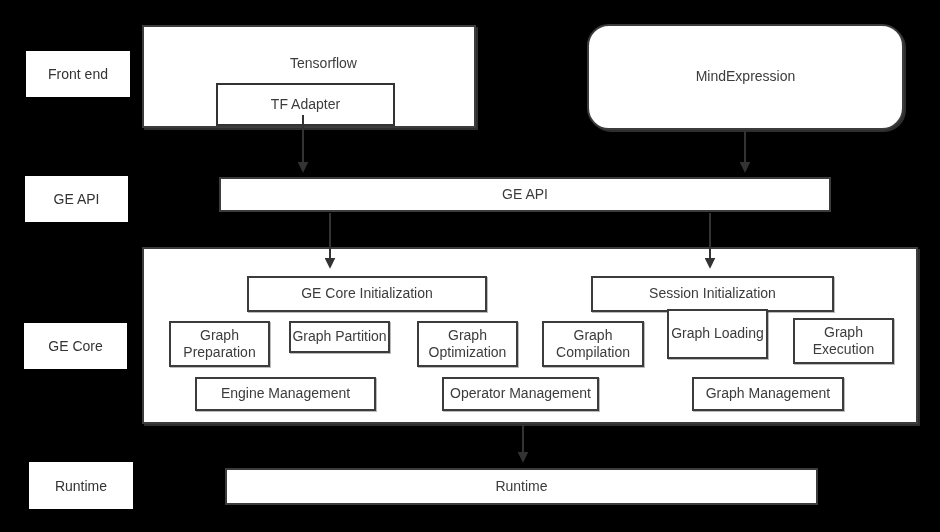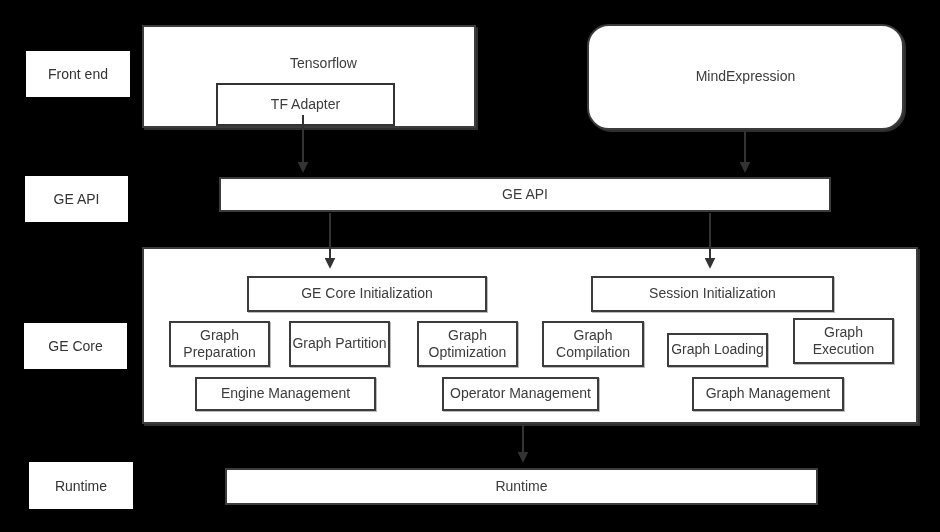--- a/index.html
+++ b/index.html
@@ -56,24 +56,24 @@
   <div class="abs wbox bigbox" style="left:587px; top:24px; width:317px; height:106px;border-radius:22px;">MindExpression</div>
 
   <div class="abs wbox" style="left:219px; top:177px; width:612px; height:35px;">GE API</div>
 
   <div class="abs wbox bigbox" style="left:142px; top:247px; width:776px; height:177px;">
 
     <div class="abs wbox innerbox" style="left:71px; top:27px; width:240px; height:36px;margin-left:32px;">GE Core Initialization</div>
     <div class="abs wbox innerbox" style="left:447px; top:27px; width:243px; height:36px;">Session Initialization</div>
 
     <div class="abs wbox innerbox" style="left:25px;  top:72px; width:101px; height:46px;">Graph Preparation</div>
-    <div class="abs wbox innerbox" style="left:145px; top:72px; width:101px; height:46px;">Graph Partition</div>
+    <div class="abs wbox innerbox" style="left:145px; top:72px; width:101px; height:32px;">Graph Partition</div>
     <div class="abs wbox innerbox" style="left:273px; top:72px; width:101px; height:46px;">Graph Optimization</div>
     <div class="abs wbox innerbox" style="left:398px; top:72px; width:102px; height:46px;">Graph Compilation</div>
-    <div class="abs wbox innerbox" style="left:523px; top:84px; width:101px; height:34px;">Graph Loading</div>
+    <div class="abs wbox innerbox" style="left:523px; top:60px; width:101px; height:50px;">Graph Loading</div>
     <div class="abs wbox innerbox" style="left:649px; top:69px; width:101px; height:46px;">Graph Execution</div>
 
     <div class="abs wbox innerbox" style="left:51px;  top:128px; width:181px; height:34px;">Engine Management</div>
     <div class="abs wbox innerbox" style="left:298px; top:128px; width:157px; height:34px;">Operator Management</div>
     <div class="abs wbox innerbox" style="left:548px; top:128px; width:152px; height:34px;">Graph Management</div>
   </div>
 
   <div class="abs wbox" style="left:225px; top:468px; width:593px; height:37px;">Runtime</div>
 
   <svg id="arrows" width="940" height="532" viewBox="0 0 940 532">

